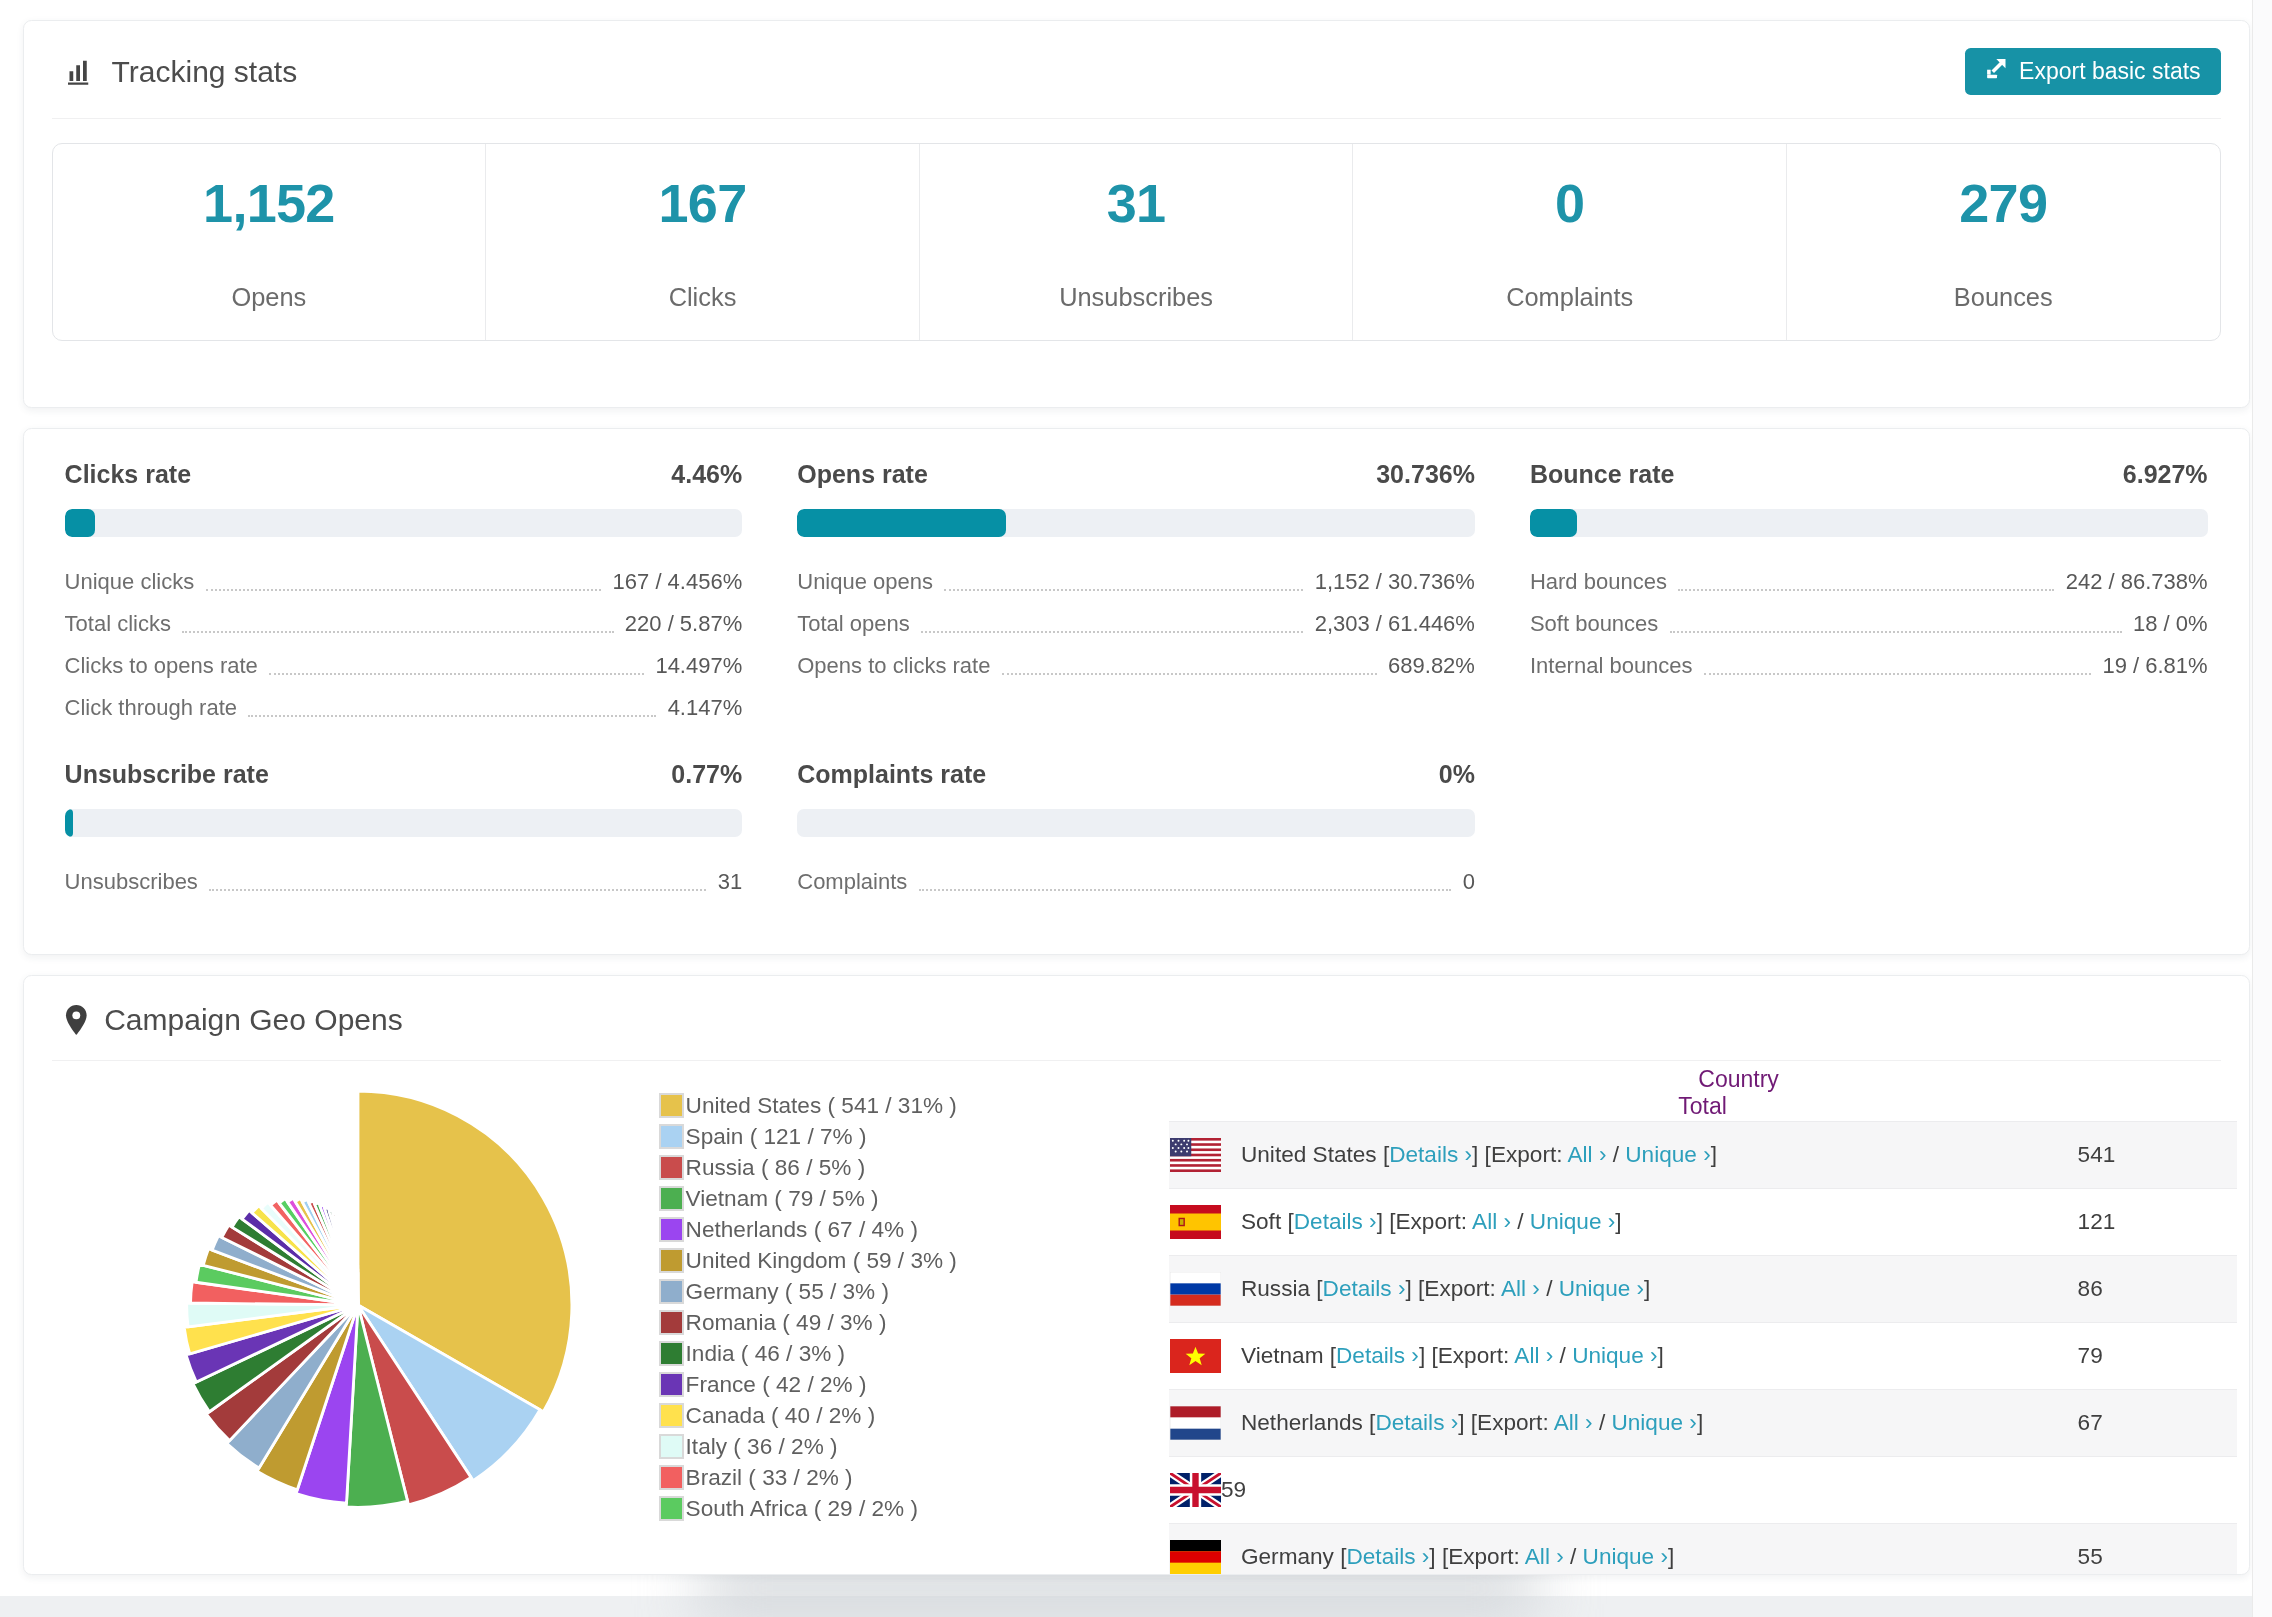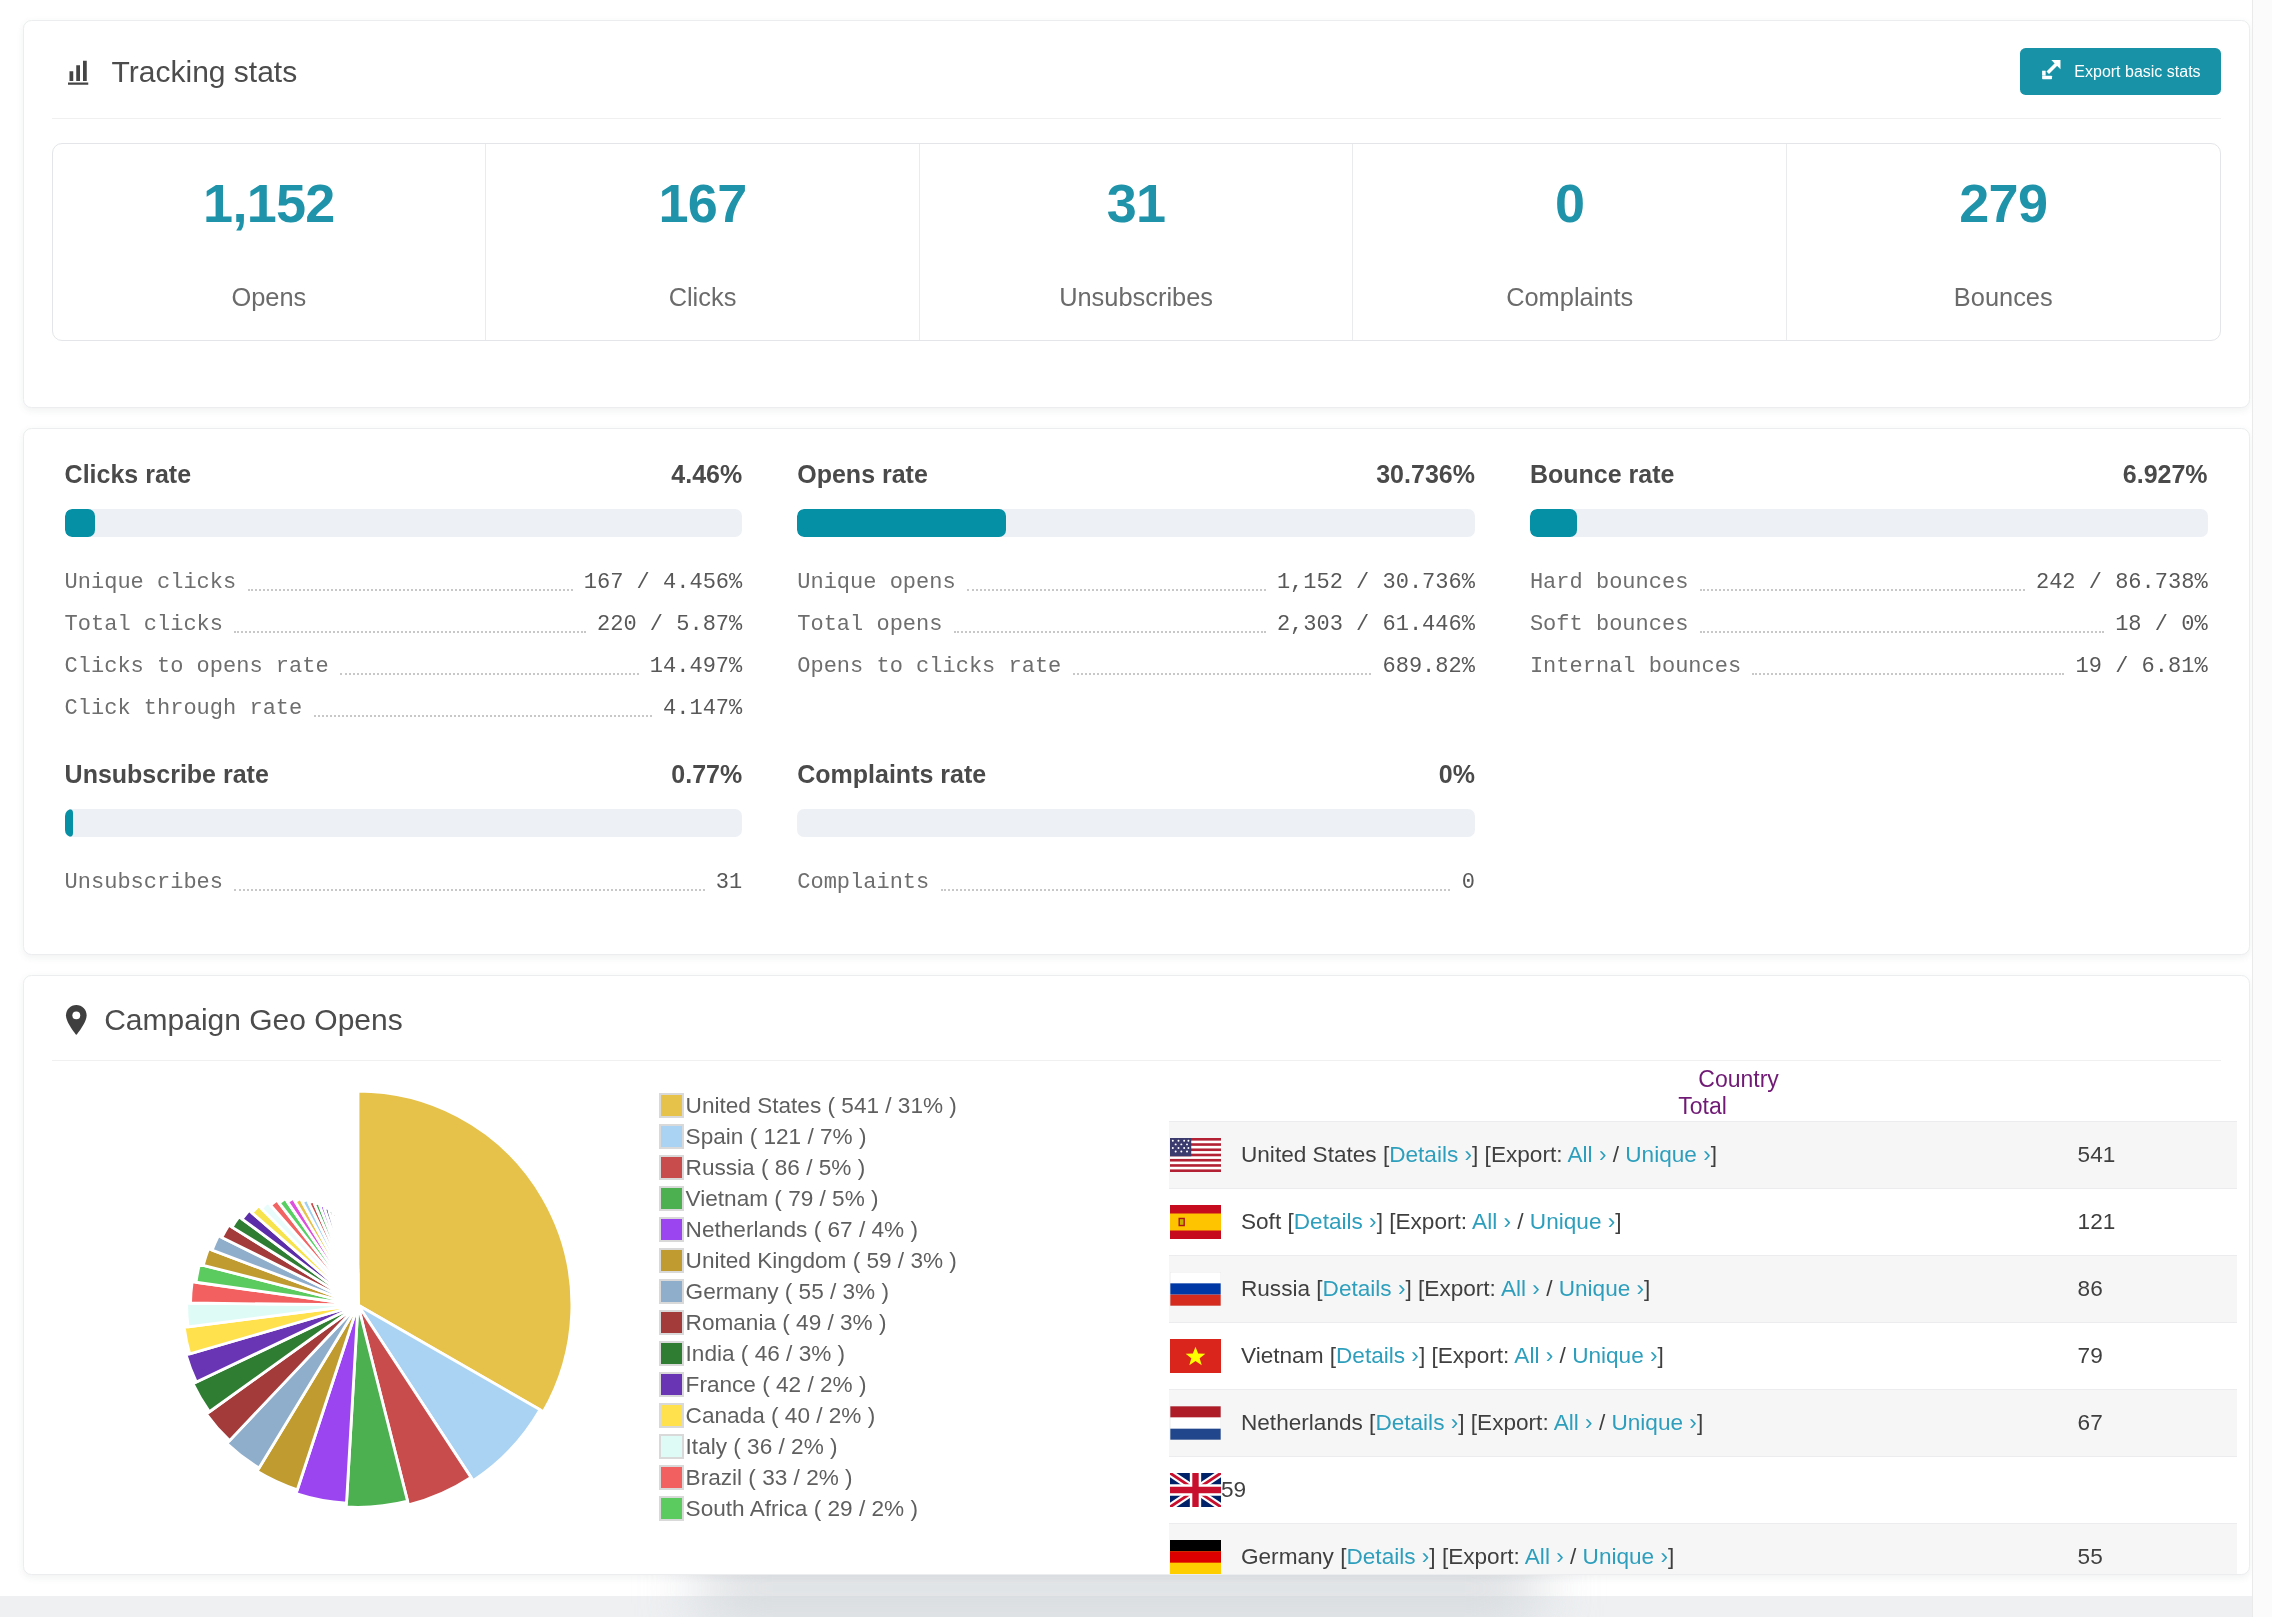--- a/index.html
+++ b/index.html
@@ -24,21 +24,21 @@
     padding:27px 28px 22.6px 41px;
   }
   .card-title{display:flex;align-items:center;gap:17px;font-size:30px;color:#4c4c4c;}
   .card-title svg{display:block;}
   .divider{height:1.4px;background:#f0f0f1;margin:0 28px;}
 
   
   .btn-export{
     display:flex;align-items:center;gap:11.3px;
     background:#1792A6;color:#fff;border:none;border-radius:5.6px;
-    font-size:16px;padding:0 20px;height:47px;cursor:pointer;
+    font-size:23px;padding:0 20px;height:47px;cursor:pointer;
     font-family:"Liberation Sans", sans-serif;
   }
 
   
   .stats-row{
     margin:24px 28px 0 28px;height:196px;
     border:0.7px solid #e3e5e8;border-radius:10px;
     display:flex;overflow:hidden;background:#fff;
   }
   .stat-cell{
@@ -54,21 +54,21 @@
     display:grid;grid-template-columns:repeat(3,1fr);
     column-gap:55px;row-gap:35px;
     padding:31px 41px 0 41px;
   }
   .rate-head{display:flex;justify-content:space-between;align-items:center;}
   .rate-title{font-size:25px;font-weight:700;color:#4a4a4a;}
   .rate-value{font-size:25px;font-weight:700;color:#4a4a4a;}
   .rate-bar{margin-top:20px;height:28px;background:#EDF0F4;border-radius:7px;position:relative;overflow:hidden;}
   .rate-fill{position:absolute;left:0;top:0;height:100%;background:#0690A5;border-radius:7px;}
   .rate-rows{margin-top:20px;}
-  .rate-row{display:flex;align-items:flex-end;font-size:22px;color:#6e6e6e;height:42px;font-family:Liberation Mono, monospace;}
+  .rate-row{display:flex;align-items:flex-end;font-size:22px;color:#6e6e6e;height:42px;}
   .rate-row .lbl{padding-bottom:4.2px;white-space:nowrap;}
   .rate-row .dots{flex:1;border-bottom:2.1px dotted #c8c8c8;margin:0 11.3px 8.5px 11.3px;}
   .rate-row .val{padding-bottom:4.2px;color:#585858;white-space:nowrap;}
 
   
   #pie-wrap{position:absolute;left:94px;top:89px;width:480px;height:480px;}
   .legend{position:absolute;left:635px;top:114px;}
   .legend-item{display:flex;align-items:center;gap:2px;height:31px;}
   .legend-swatch{width:21px;height:21px;border:2.1px solid #d9d9d9;box-sizing:content-box;}
   .legend-label{font-size:22.6px;color:#5f5f5f;white-space:pre;}

